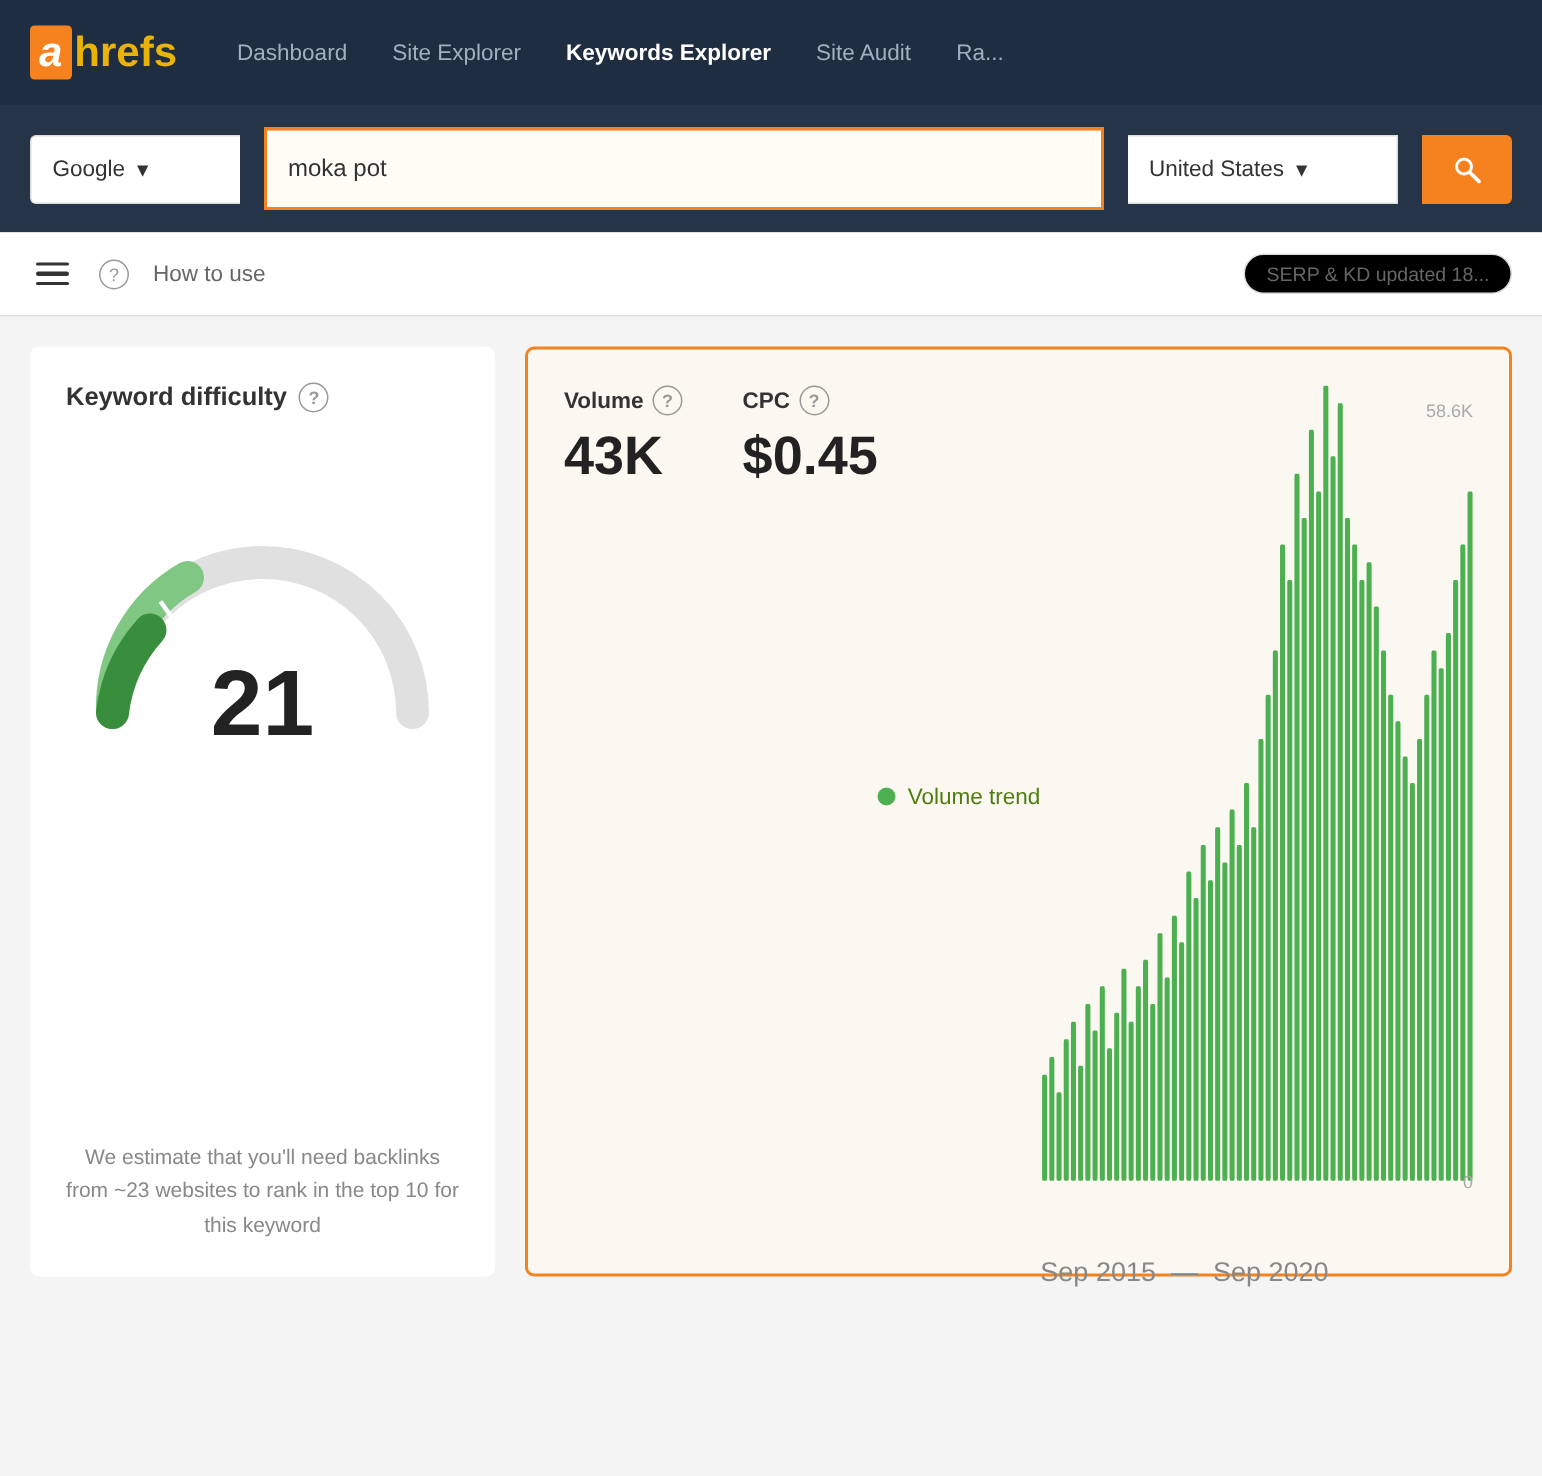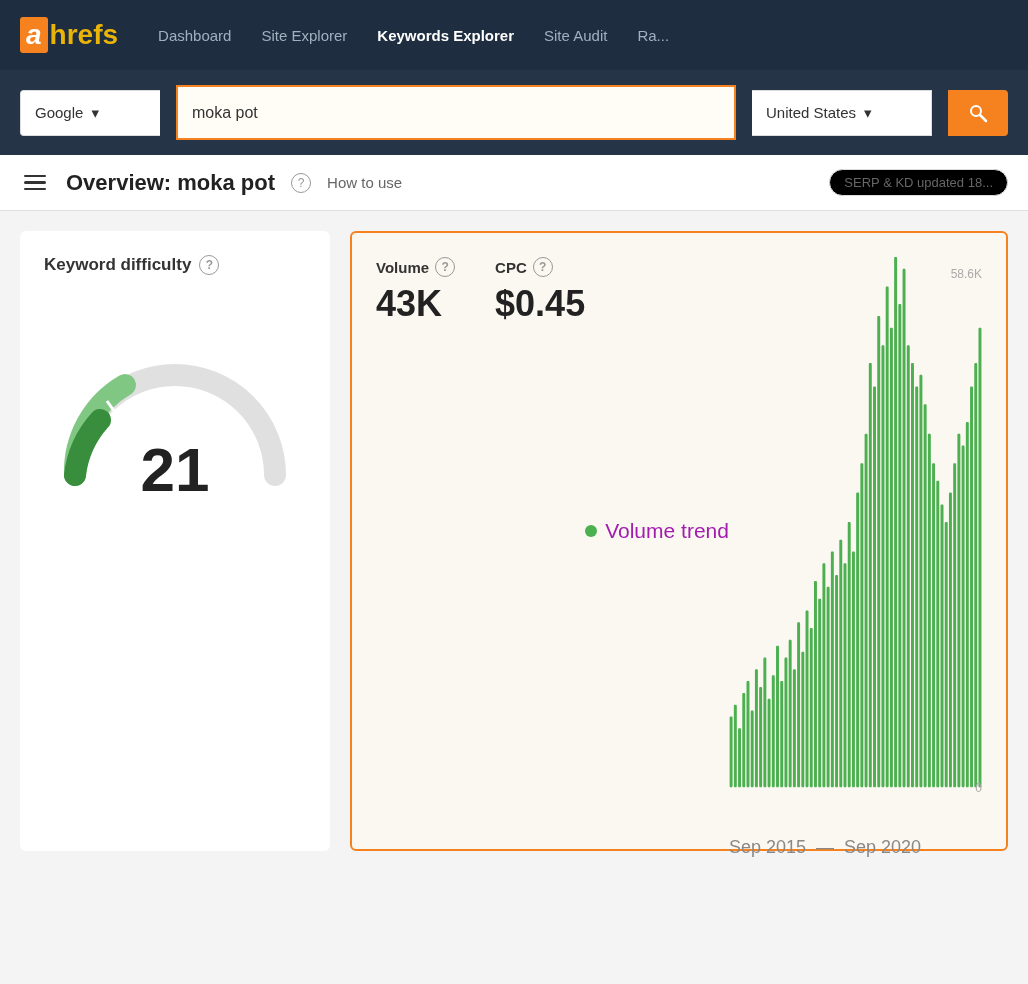--- a/index.html
+++ b/index.html
@@ -262,22 +262,22 @@
     .metric-value {
       font-size: 36px;
       font-weight: 700;
       color: #222;
     }
 
     .volume-trend-label {
       display: flex;
       align-items: center;
       gap: 8px;
-      font-size: 21px;
-      color: #a21caf;
+      font-size: 15px;
+      color: #4d7c0f;
       margin-bottom: 20px;
     }
     .green-dot {
       width: 12px;
       height: 12px;
       border-radius: 50%;
       background: #4caf50;
       flex-shrink: 0;
     }
 
@@ -349,21 +349,20 @@
 </div>
 
 <div class="page-content">
 
   <div class="overview-header">
     <div class="hamburger">
       <span></span>
       <span></span>
       <span></span>
     </div>
-    <span class="overview-title">Overview: moka pot</span>
     <div class="help-icon">
       <span>?</span>
     </div>
     <span class="how-to-use">How to use</span>
     <div class="serp-badge">SERP &amp; KD updated 18...</div>
   </div>
 
   <div class="cards-container">
 
     <div class="kd-card">
@@ -383,20 +382,21 @@
 
           <path d="M 30 150 A 100 100 0 0 1 55 95" fill="none" stroke="#388e3c" stroke-width="22" stroke-linecap="round"></path>
 
           <line x1="62" y1="76" x2="72" y2="90" stroke="white" stroke-width="3"></line>
         </svg>
         <div style="position:absolute; bottom:0; left:0; right:0; text-align:center;">
           <div class="kd-number">21</div>
         </div>
       </div>
 
+      <div class="kd-description">We estimate that you'll need backlinks from ~23 websites to rank in the top 10 for this keyword</div>
     </div>
 
     <div class="volume-card">
       <div class="volume-top">
         <div class="metric-group">
           <div class="metric-label">
             <span>Volume</span>
             <div class="help-icon">
               <span>?</span>
             </div>

